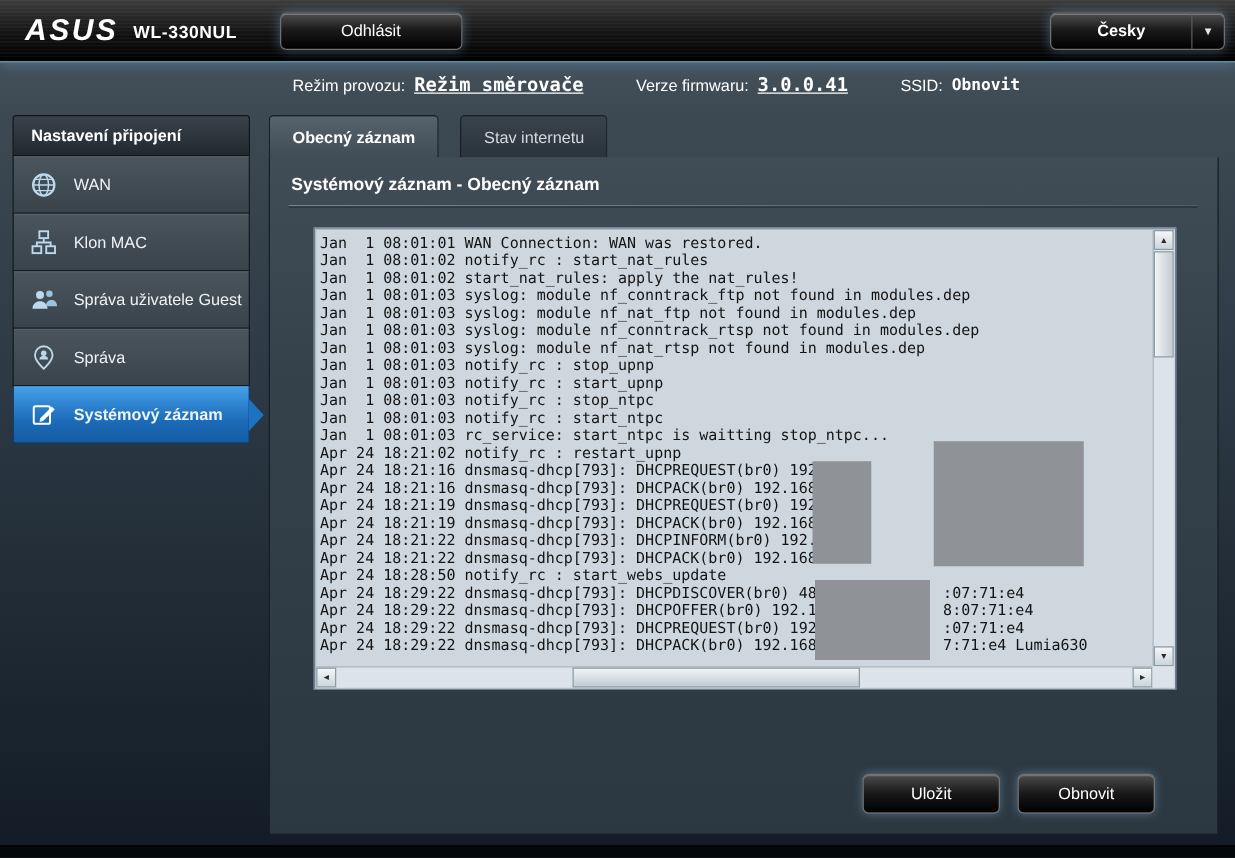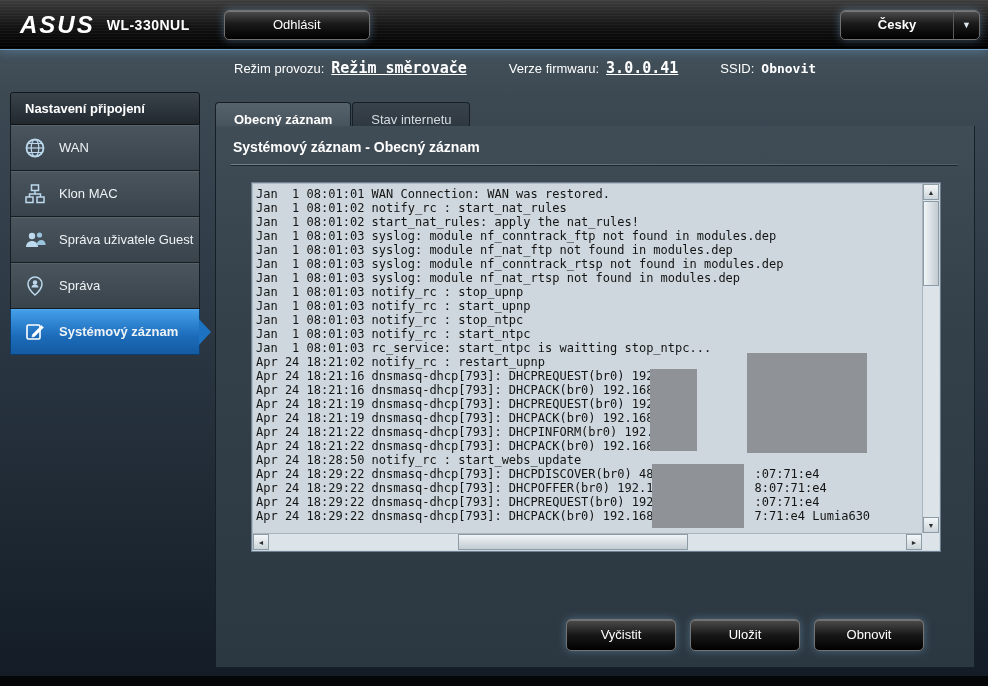--- a/index.html
+++ b/index.html
@@ -83,21 +83,21 @@
     font-weight:bold; border-color:#0d3e6e;
   }
   .sb-item.active::after {
     content:""; position:absolute; right:-12px; top:50%; margin-top:-13px;
     width:0; height:0; z-index:5;
     border-left:12px solid #1e72c2;
     border-top:13px solid transparent; border-bottom:13px solid transparent;
   }
 
   
-  .tabs { position:absolute; left:215px; top:102px; height:34px; display:flex; gap:1px; }
+  .tabs { position:absolute; left:215px; top:92px; height:34px; display:flex; gap:17px; }
   .tab {
     padding:0 18px; height:34px; line-height:34px; font-size:13px; color:#d4dbe0;
     background: linear-gradient(#39434b, #2a333b);
     border:1px solid #171f25; border-bottom:none; border-radius:4px 4px 0 0; cursor:pointer;
   }
   .tab.active {
     background: linear-gradient(#57636c, #414d56);
     color:#fff; font-weight:bold;
   }
   .panel {
@@ -305,20 +305,19 @@
       </div>
       <div class="hscroll">
         <div class="sbtn left">◄</div>
         <div class="hthumb"></div>
         <div class="sbtn right">►</div>
       </div>
       <div class="corner"></div>
     </div>
 
     <div class="btn-row">
-      <div class="abtn">Vyčistit</div>
       <div class="abtn">Uložit</div>
       <div class="abtn">Obnovit</div>
     </div>
   </div>
 
   <div class="footer"></div>
 </div>
 
 </body></html>

